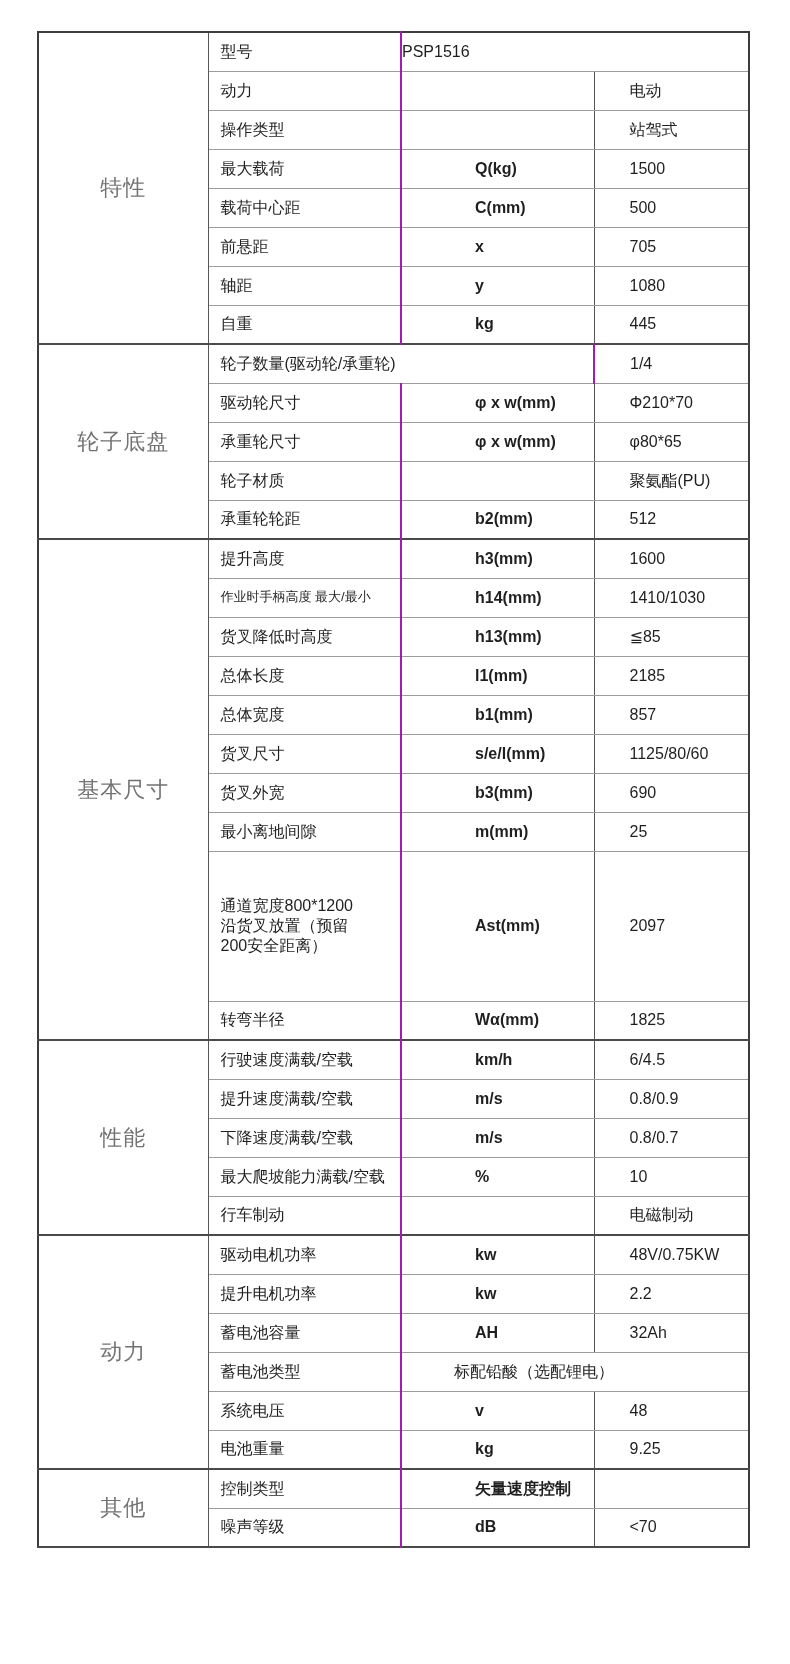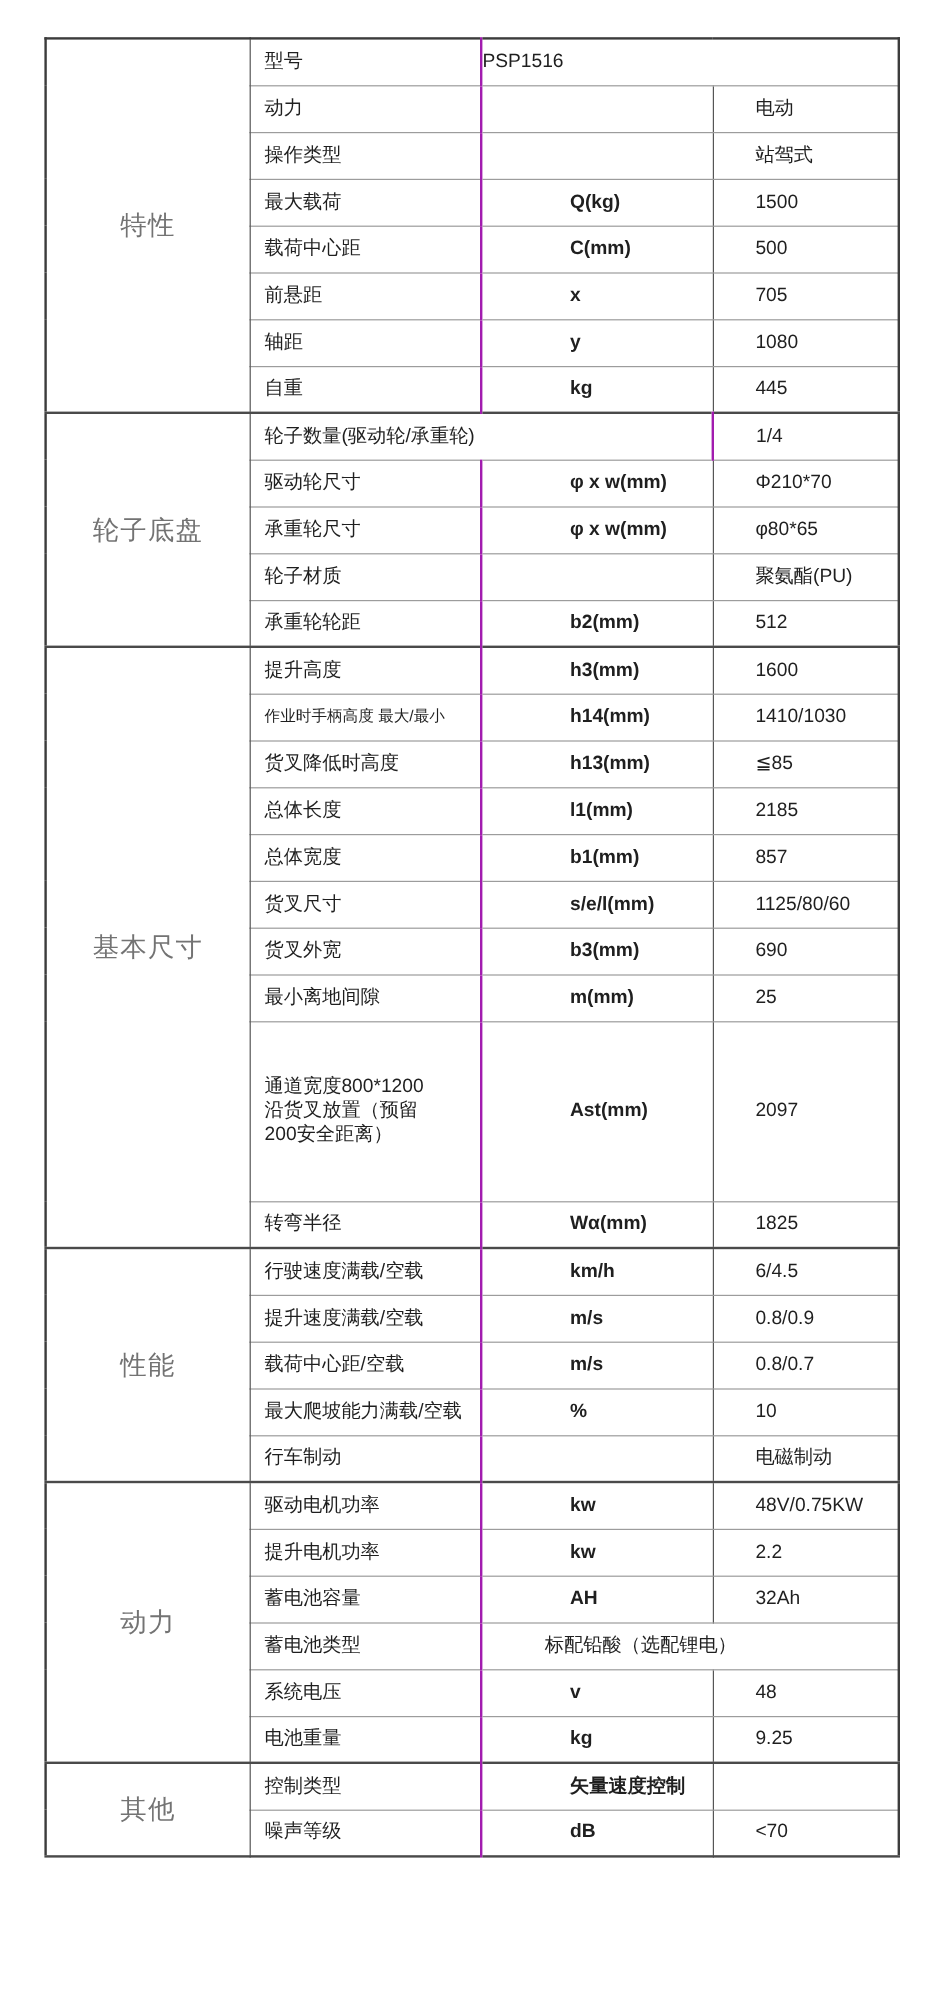--- a/index.html
+++ b/index.html
@@ -198,21 +198,21 @@
         <td class="param">行驶速度满载/空载</td>
         <td class="sym">km/h</td>
         <td class="val">6/4.5</td>
       </tr>
       <tr>
         <td class="param">提升速度满载/空载</td>
         <td class="sym">m/s</td>
         <td class="val">0.8/0.9</td>
       </tr>
       <tr>
-        <td class="param">载荷中心距/空载</td>
+        <td class="param">下降速度满载/空载</td>
         <td class="sym">m/s</td>
         <td class="val">0.8/0.7</td>
       </tr>
       <tr>
         <td class="param">最大爬坡能力满载/空载</td>
         <td class="sym">%</td>
         <td class="val">10</td>
       </tr>
       <tr>
         <td class="param">行车制动</td>

